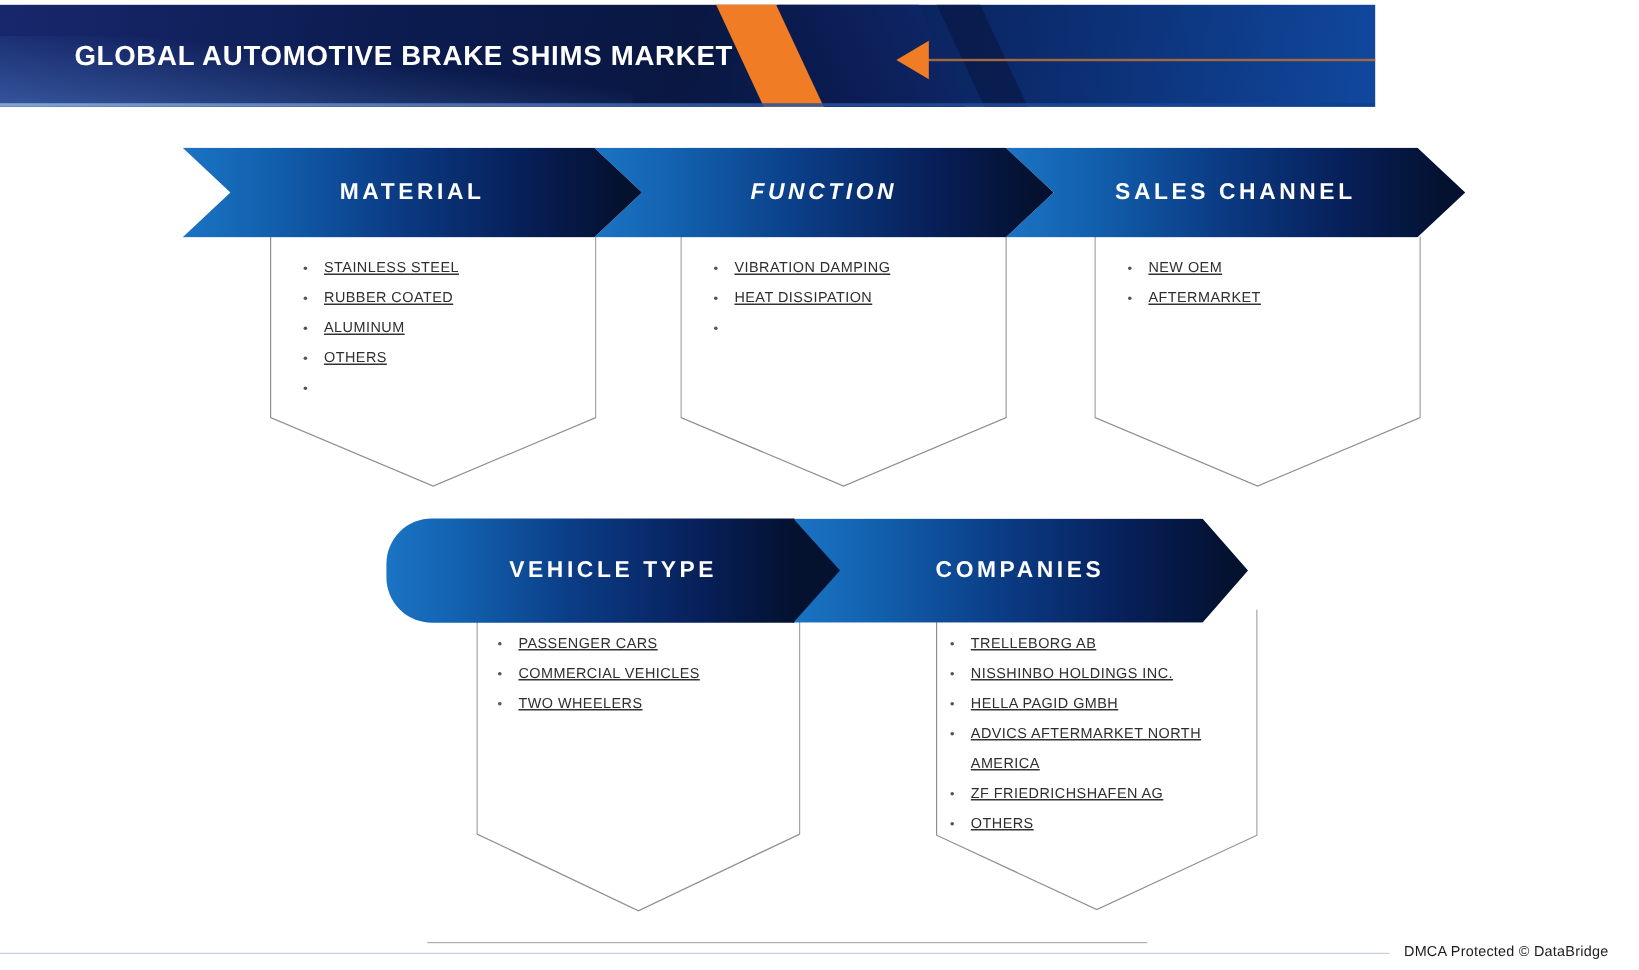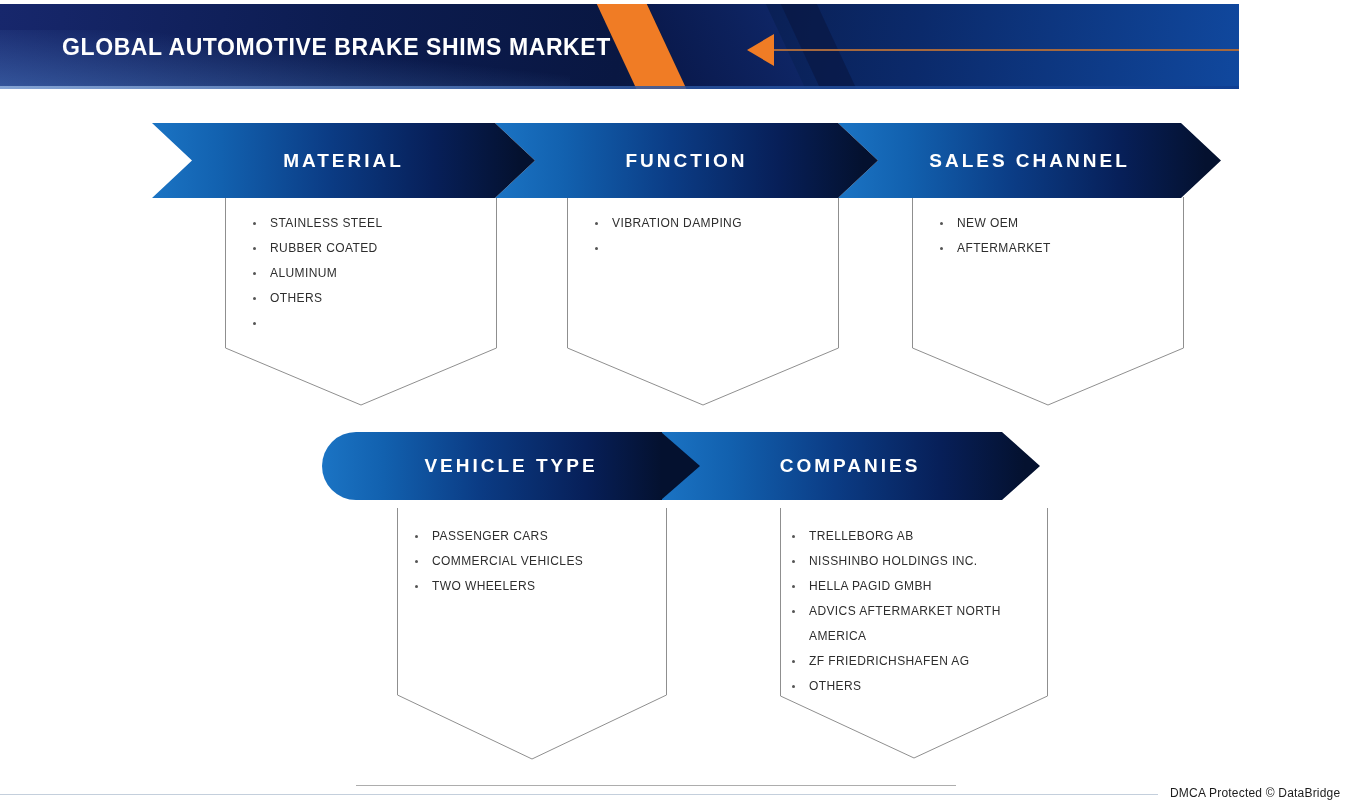--- a/index.html
+++ b/index.html
@@ -1,20 +1,20 @@
 <!DOCTYPE html>
 <html><head>
 <meta charset="utf-8">
 <style>
   html,body{margin:0;padding:0;background:#ffffff;}
   .stage{position:relative;width:1366px;height:808px;background:#ffffff;overflow:hidden;
          font-family:"Liberation Sans",sans-serif;}
 
   
-  .header{position:absolute;left:0;top:4px;width:1239px;height:85px;overflow:hidden;
+  .header{position:absolute;left:0;top:4px;width:1146px;height:85px;overflow:hidden;
           background:linear-gradient(97deg,#17276c 0%,#0c1c50 28%,#091742 50%,#0b2a6b 74%,#10489e 100%);}
   .header-sheen{position:absolute;left:0;bottom:0;width:46%;height:70%;
           background:linear-gradient(to top right,rgba(90,144,216,.45),rgba(90,144,216,0) 62%);}
   .band-dark{position:absolute;top:-6px;height:120%;left:645px;width:118px;
           transform:skewX(25deg);transform-origin:top left;
           background:linear-gradient(90deg,#0a1a4e,#0e2564);}
   .band-dark2{position:absolute;top:-6px;height:120%;left:778px;width:36px;
           transform:skewX(25deg);transform-origin:top left;background:rgba(8,22,64,.6);}
   .stripe-orange{position:absolute;top:-6px;height:120%;left:594px;width:50px;
           transform:skewX(25deg);transform-origin:top left;background:#f07c25;}
@@ -28,37 +28,37 @@
           border-right:27px solid #f07c25;}
 
   
   .grad{background:linear-gradient(90deg,#1b74c4 0%,#1261af 18%,#0b3c85 46%,#071f58 74%,#04112f 96%);}
   .seg{position:absolute;height:75px;}
   .seg .lbl{position:absolute;left:0;width:100%;top:50%;transform:translateY(-50%);
           text-align:center;color:#ffffff;font-weight:bold;font-size:19px;letter-spacing:3px;white-space:nowrap;}
   .r1{top:123px;width:383px;
       clip-path:polygon(0 0,343px 0,383px 50%,343px 100%,0 100%,40px 50%);}
   .seg-material{left:152px;z-index:7;}
-  .seg-function{left:495px;z-index:6;}
+  .seg-function{left:495px;z-index:6;font-style:italic;}
   .seg-sales{left:838px;z-index:5;}
 
-  .r2{top:432px;height:68px;}
+  .r2{top:432px;height:87px;}
   .seg-vehicle{left:322px;width:378px;z-index:7;}
   .seg-vehicle .r2body{position:absolute;left:0;top:0;bottom:0;width:340px;
       border-radius:38px 0 0 38px;
       background:linear-gradient(90deg,#1b74c4 0%,#1261af 18%,#0b3c85 46%,#071f58 78%,#04112f 100%);}
   .seg-vehicle .r2tip{position:absolute;left:339px;top:0;bottom:0;width:39px;background:#04112f;
       clip-path:polygon(0 0,100% 50%,0 100%);}
   .seg-companies{left:660px;width:380px;z-index:6;
       clip-path:polygon(0 0,342px 0,380px 50%,342px 100%,0 100%,38px 50%);}
 
   
   .card{position:absolute;z-index:2;}
   .card svg{display:block;}
-  .card-list{position:absolute;left:0;top:0;width:100%;box-sizing:border-box;}
+  .card-list{position:absolute;left:0;top:0;width:100%;box-sizing:border-box;text-decoration:underline;}
   .li{display:flex;align-items:flex-start;line-height:25px;}
   .dot{width:3px;height:3px;border-radius:50%;background:#555;margin:11px 14px 0 0;flex:none;}
   .li-text{font-size:12px;color:#2e2e2e;letter-spacing:.4px;}
   .card-a{left:225px;top:197px;}
   .card-b{left:567px;top:197px;}
   .card-c{left:912px;top:197px;}
   .card-a .card-list,.card-b .card-list,.card-c .card-list{padding:14px 8px 0 28px;}
   .card-v{left:397px;top:508px;}
   .card-v .card-list{padding:16px 16px 0 18px;}
   .card-co{left:748px;top:508px;margin-left:32px;}
@@ -128,20 +128,24 @@
     <svg width="272" height="209" viewBox="0 0 272 209">
       <path d="M0.5,0 L0.5,151 L136,208 L271.5,151 L271.5,0" fill="#ffffff" stroke="#8f8f8f" stroke-width="1"></path>
     </svg>
     <div class="card-list">
       <div class="li">
           <span class="dot"></span>
           <span class="li-text">VIBRATION DAMPING</span>
         </div>
       <div class="li">
           <span class="dot"></span>
+          <span class="li-text">HEAT DISSIPATION</span>
+        </div>
+      <div class="li">
+          <span class="dot"></span>
           <span class="li-text"></span>
         </div>
     </div>
   </div>
 
   <div class="card card-c">
     <svg width="272" height="209" viewBox="0 0 272 209">
       <path d="M0.5,0 L0.5,151 L136,208 L271.5,151 L271.5,0" fill="#ffffff" stroke="#8f8f8f" stroke-width="1"></path>
     </svg>
     <div class="card-list">

